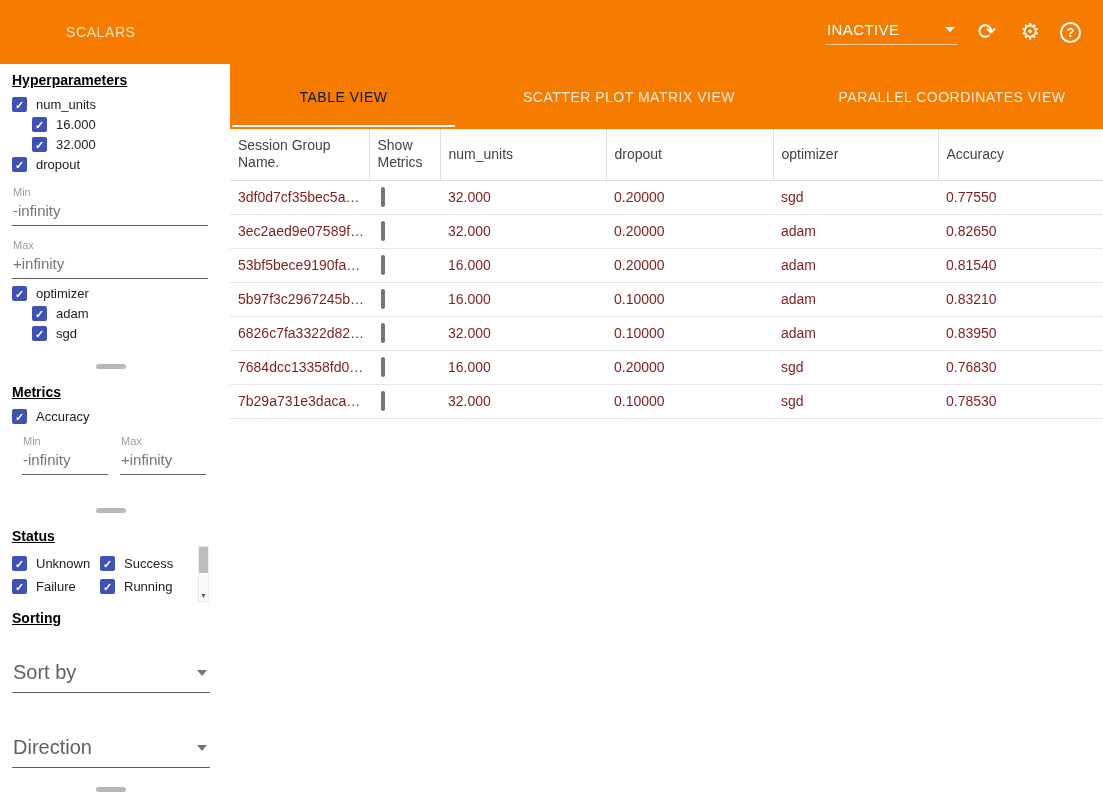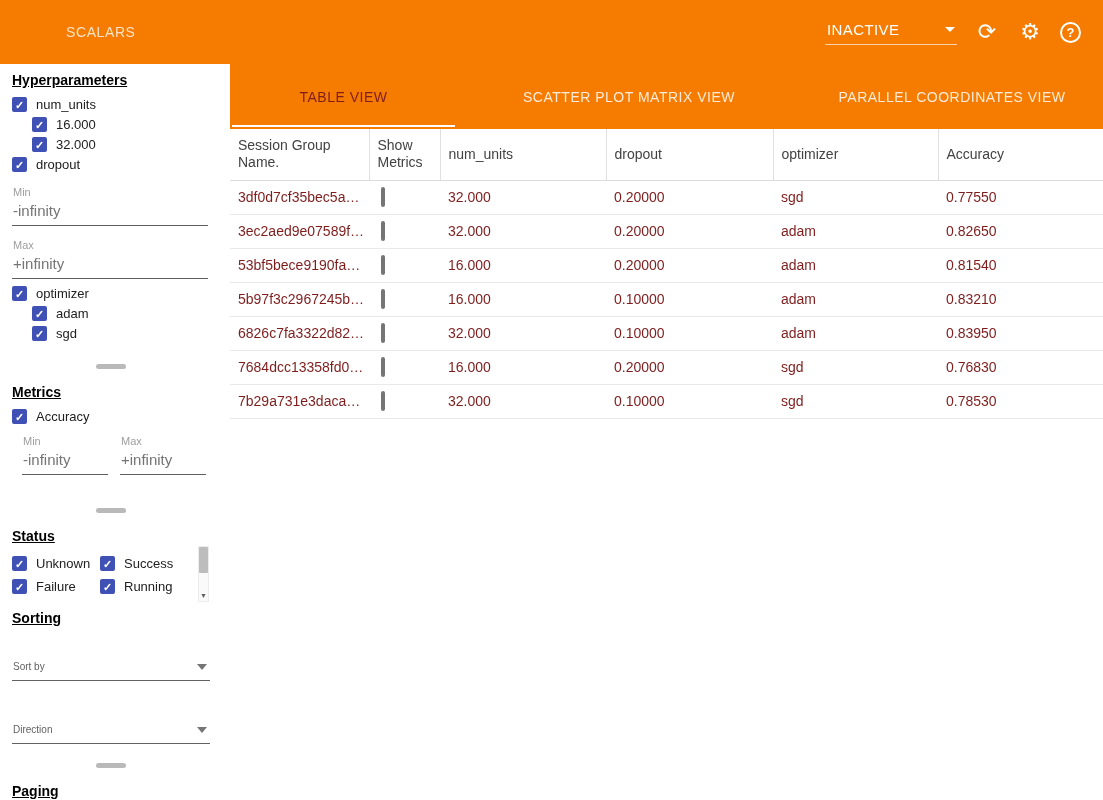--- a/index.html
+++ b/index.html
@@ -105,41 +105,41 @@
     display: flex; flex-direction: column; align-items: center;
   }
   .status-pane .mini-scrollbar { top: 26px; height: 56px; }
   .sb-arrow { font-size: 7px; color: #616161; line-height: 10px; cursor: pointer; }
   .sb-thumb { width: 9px; flex: none; height: 26px; background: #bdbdbd; border-radius: 1px; cursor: grab; }
   .sb-spacer { flex: 1; }
 
   .select-row {
     width: 198px; display: flex; align-items: center; justify-content: space-between;
     border-bottom: 1px solid #616161; padding: 7px 3px 8px 1px;
-    font-size: 10px; color: #616161; cursor: pointer;
+    font-size: 20px; color: #616161; cursor: pointer;
   }
   .select-row.first { margin-top: 28px; }
   .select-row.second { margin-top: 36px; }
   .caret-gray {
     width: 0; height: 0;
     border-left: 5px solid transparent; border-right: 5px solid transparent;
     border-top: 6px solid #757575;
   }
 
   
   .view-tabs { height: 65px; background: #f57c00; display: flex; }
   .view-tab {
     display: flex; align-items: center; justify-content: center;
     color: rgba(255,255,255,0.85); font-size: 14px; letter-spacing: 0.5px;
     position: relative; cursor: pointer;
   }
   .view-tab.vt1 { flex: 227; }
   .view-tab.vt2 { flex: 302; }
   .view-tab.vt3 { flex: 344; }
-  .view-tab.active { color: #7f1d1d; }
+  .view-tab.active { color: #0f172a; }
   .view-tab.active::after {
     content: ""; position: absolute; left: 2px; right: 2px; bottom: 2px;
     height: 2px; background: #fff;
   }
 
   
   .table-wrap { flex: 1; overflow: hidden; background: #fff; }
   table.sessions-table { width: 100%; border-collapse: collapse; table-layout: fixed; }
   .sessions-table th {
     height: 51px; padding: 6px 8px; text-align: left; vertical-align: middle;

